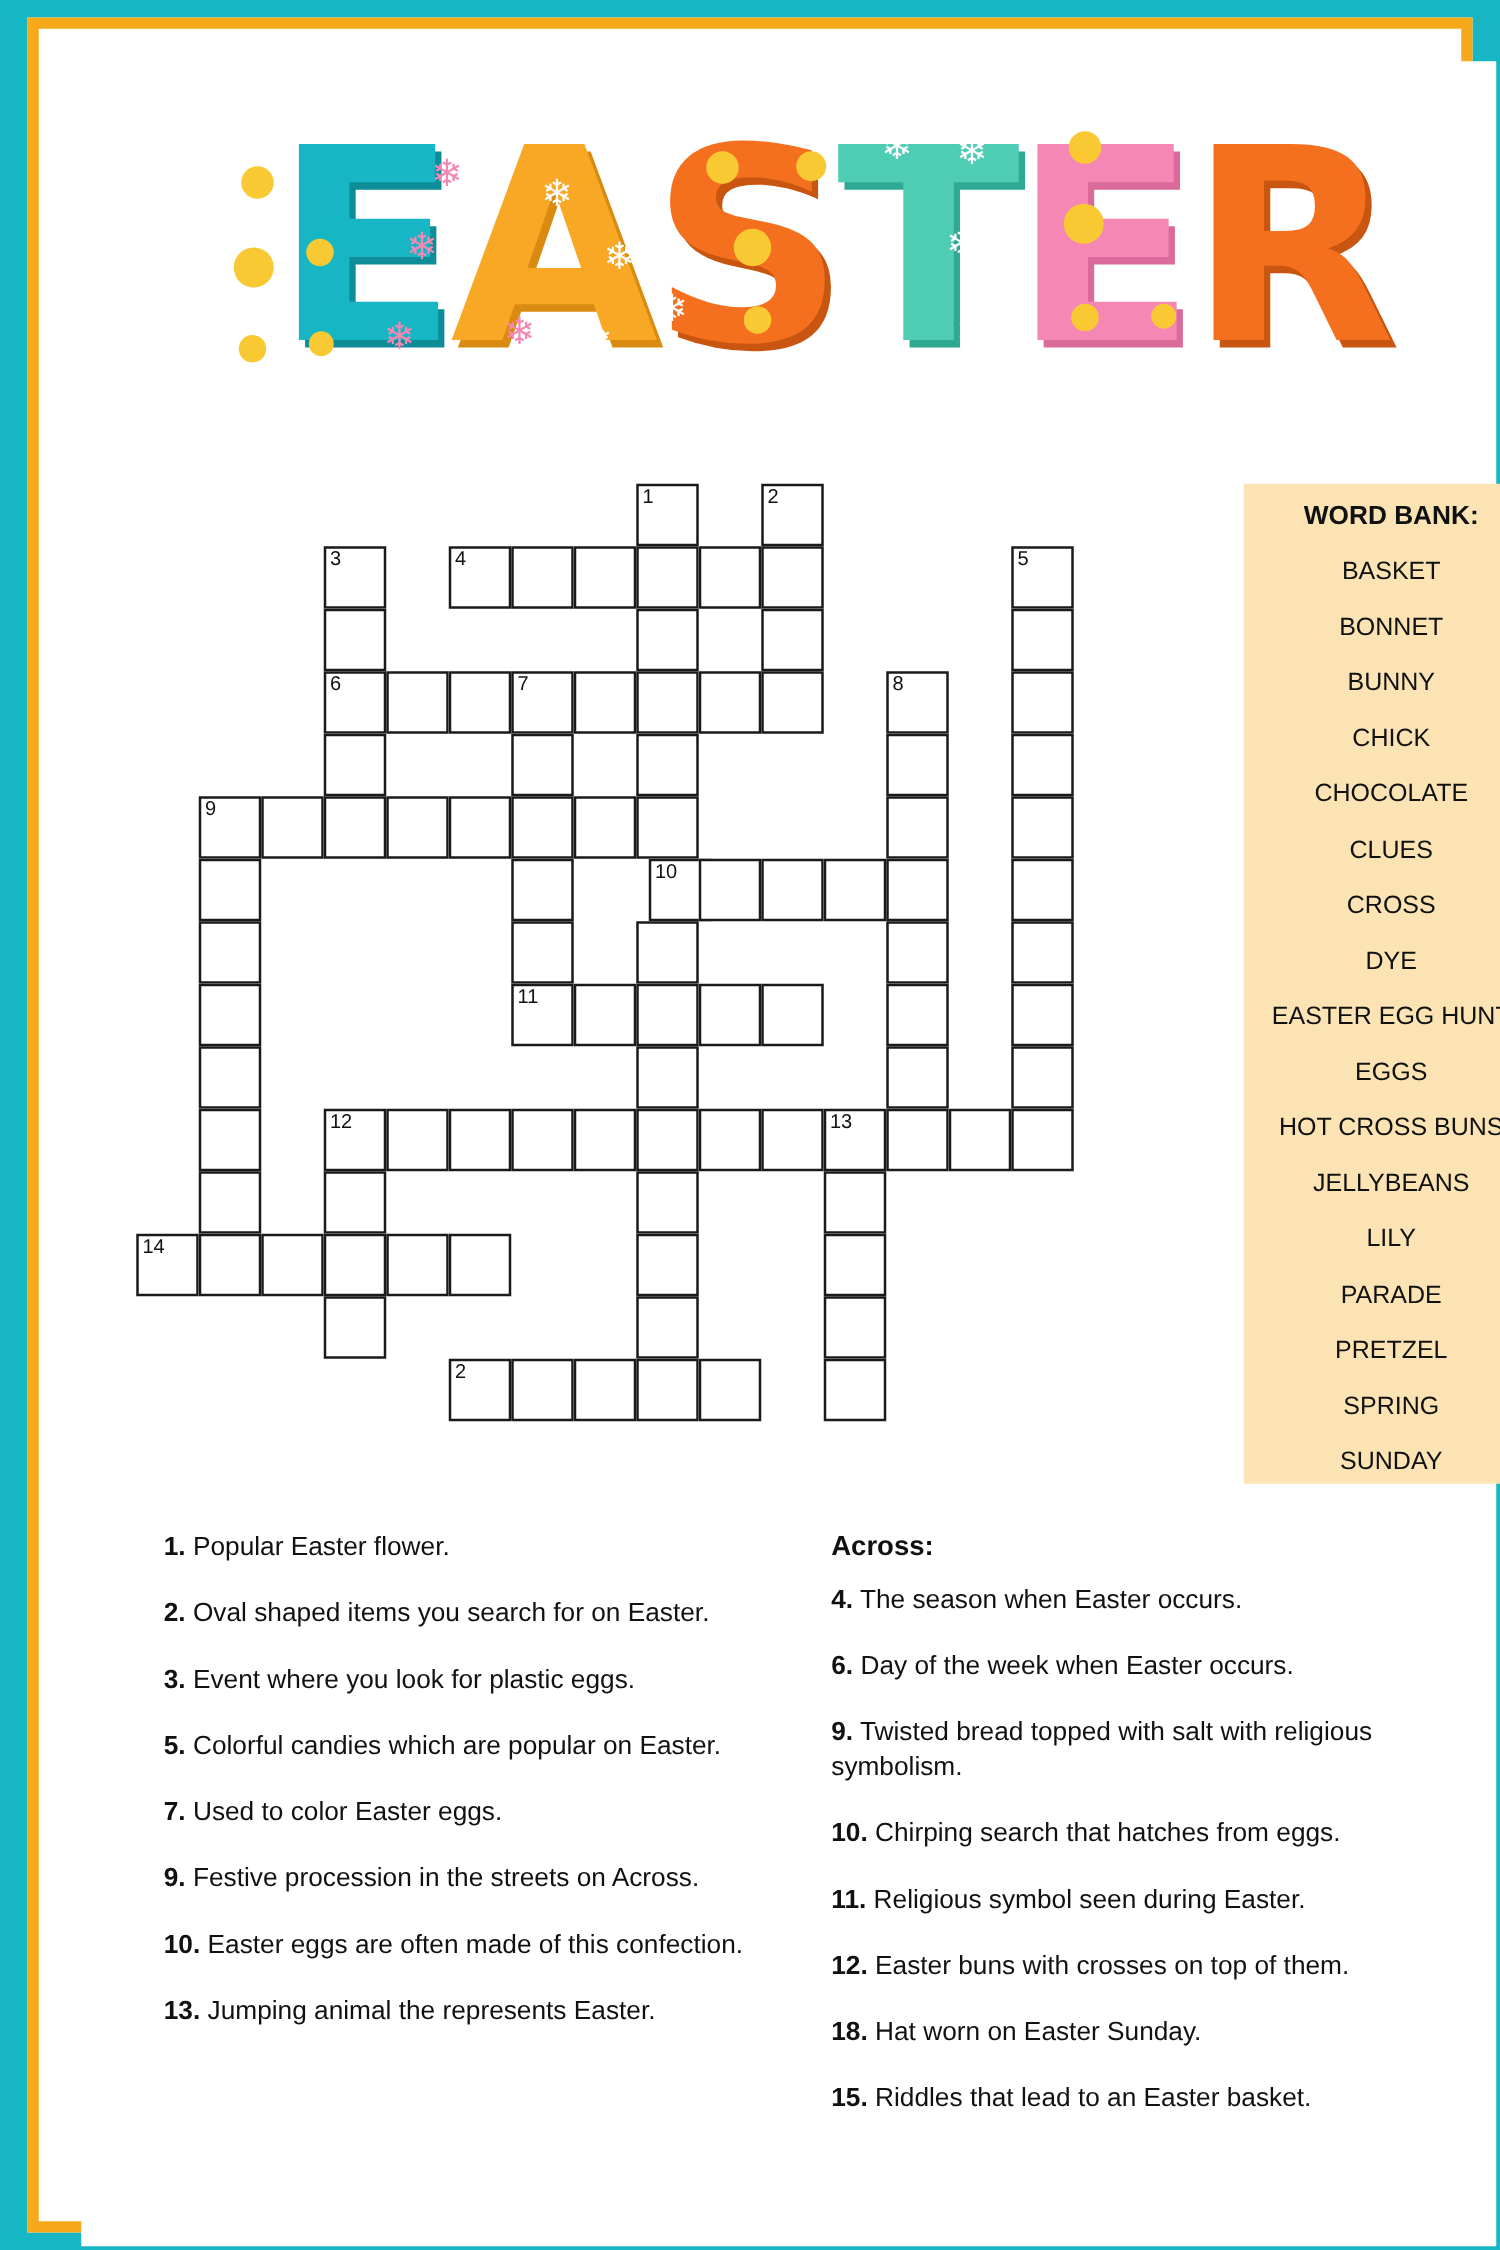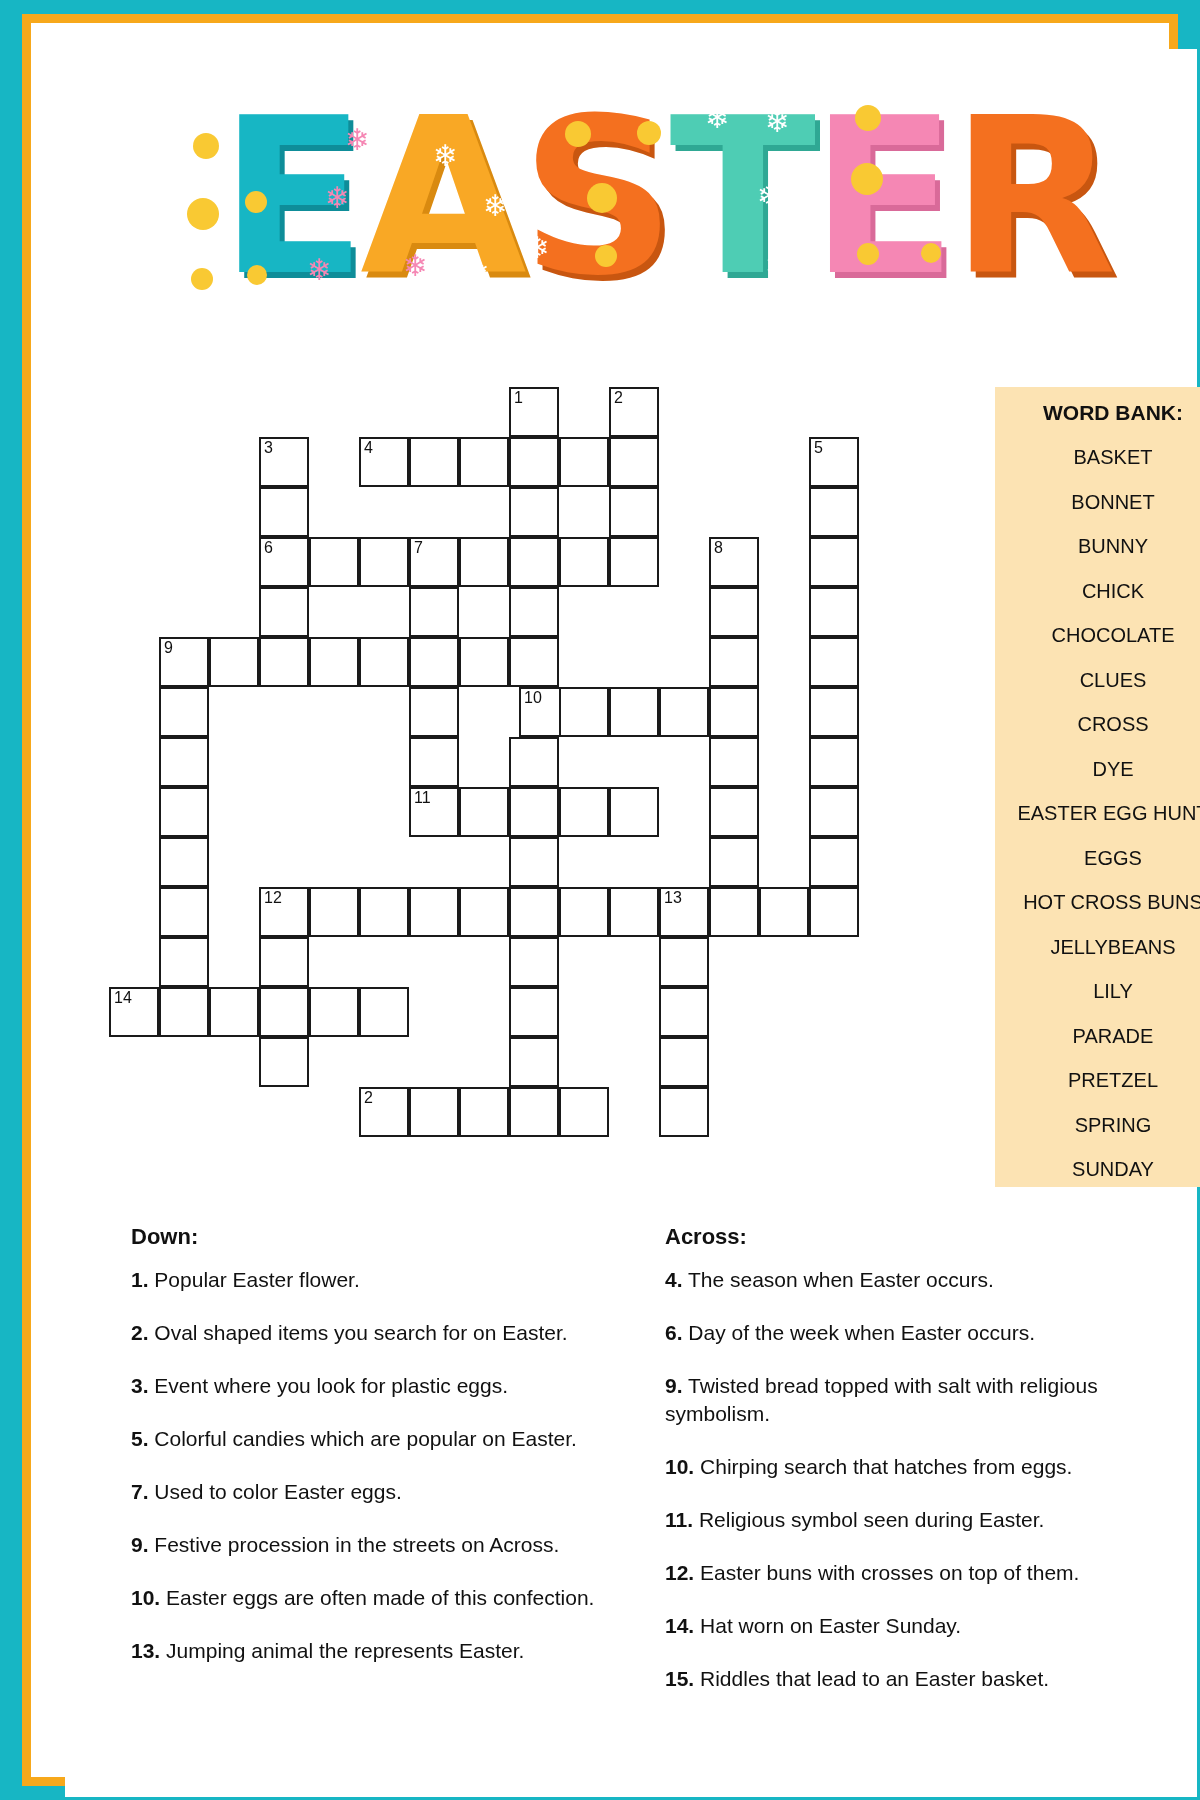--- a/index.html
+++ b/index.html
@@ -358,42 +358,41 @@
             <div class="wb-item">LILY</div>
             <div class="wb-item">PARADE</div>
             <div class="wb-item">PRETZEL</div>
             <div class="wb-item">SPRING</div>
             <div class="wb-item">SUNDAY</div>
           </div>
       </div>
 
       <div class="clues">
         <div class="col col-down">
-          <div class="col-head">Down:</div>
           <div id="down-list">
               <div class="clue"><b>1.</b><span> Popular Easter flower.</span></div>
               <div class="clue"><b>2.</b><span> Oval shaped items you search for on Easter.</span></div>
               <div class="clue"><b>3.</b><span> Event where you look for plastic eggs.</span></div>
               <div class="clue"><b>5.</b><span> Colorful candies which are popular on Easter.</span></div>
               <div class="clue"><b>7.</b><span> Used to color Easter eggs.</span></div>
               <div class="clue"><b>9.</b><span> Festive procession in the streets on Across.</span></div>
               <div class="clue"><b>10.</b><span> Easter eggs are often made of this confection.</span></div>
               <div class="clue"><b>13.</b><span> Jumping animal the represents Easter.</span></div>
             </div>
         </div>
         <div class="col col-across">
           <div class="col-head">Across:</div>
           <div id="across-list">
               <div class="clue"><b>4.</b><span> The season when Easter occurs.</span></div>
               <div class="clue"><b>6.</b><span> Day of the week when Easter occurs.</span></div>
               <div class="clue"><b>9.</b><span> Twisted bread topped with salt with religious symbolism.</span></div>
               <div class="clue"><b>10.</b><span> Chirping search that hatches from eggs.</span></div>
               <div class="clue"><b>11.</b><span> Religious symbol seen during Easter.</span></div>
               <div class="clue"><b>12.</b><span> Easter buns with crosses on top of them.</span></div>
-              <div class="clue"><b>14.</b><span> Hat worn on Easter Sunday.</span></div>
+              <div class="clue"><b>18.</b><span> Hat worn on Easter Sunday.</span></div>
               <div class="clue"><b>15.</b><span> Riddles that lead to an Easter basket.</span></div>
             </div>
         </div>
       </div>
 
     </div>
   </div>
 </div>
 
 </body></html>

